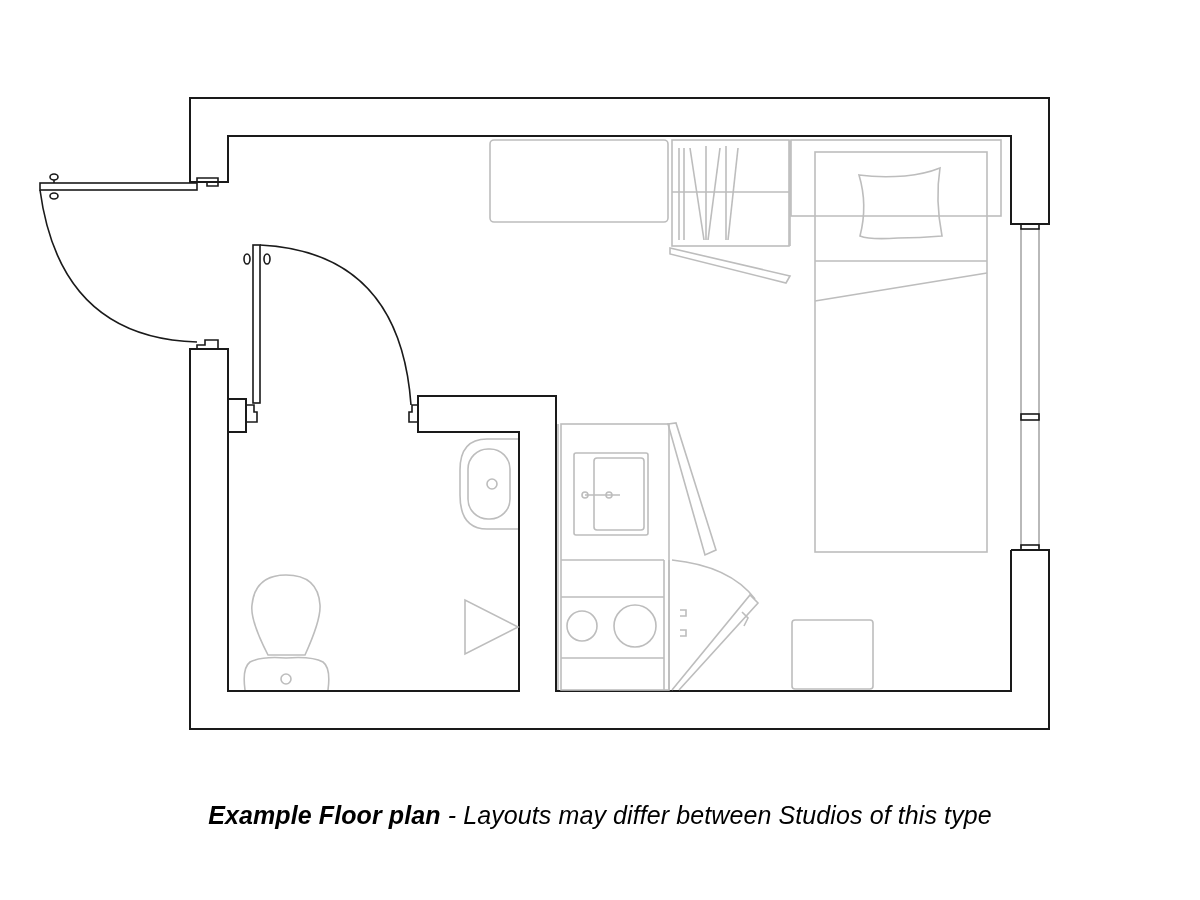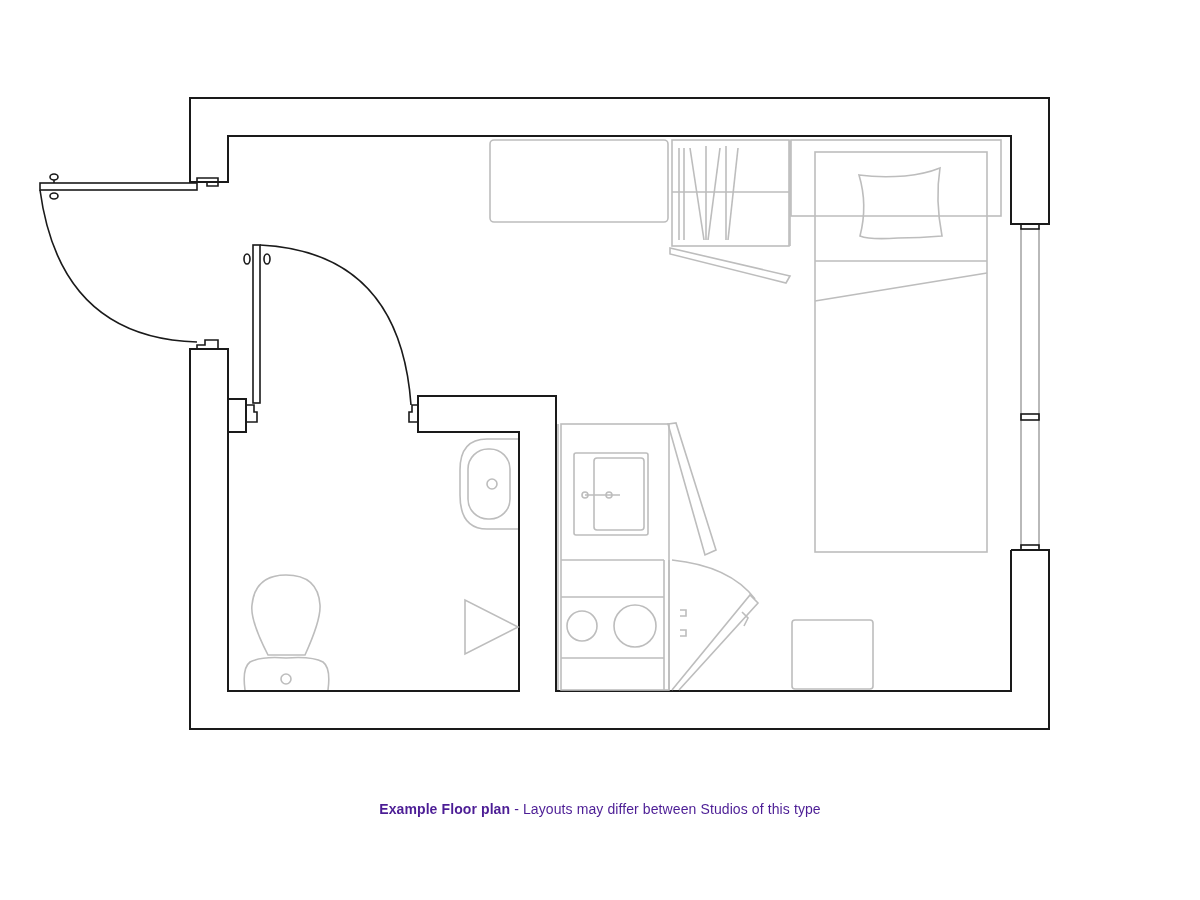--- a/index.html
+++ b/index.html
@@ -5,21 +5,21 @@
     html, body { margin: 0; padding: 0; background: #ffffff; }
     body { width: 1200px; height: 900px; position: relative; overflow: hidden; font-family: "Liberation Sans", sans-serif; }
     #plan { position: absolute; left: 0; top: 0; width: 1200px; height: 900px; }
     .wall { fill: none; stroke: #1a1a1a; stroke-width: 2; stroke-linejoin: miter; }
     .door { fill: none; stroke: #1a1a1a; stroke-width: 1.6; }
     .furn { fill: none; stroke: #bdbdbd; stroke-width: 1.6; }
     .furn-f { fill: #ffffff; stroke: #bdbdbd; stroke-width: 1.6; }
     .win { fill: none; stroke: #a8a8a8; stroke-width: 1.6; }
     .caption {
       position: absolute; left: 0; top: 801px; width: 1200px; text-align: center;
-      font-size: 14px; color: #4c1d95; letter-spacing: 0.1px;
+      font-size: 25px; color: #000000; letter-spacing: 0.1px; font-style: italic;
     }
     .caption .bold { font-weight: bold; }
   </style>
 </head>
 <body>
 
 <svg id="plan" viewBox="0 0 1200 900" xmlns="http://www.w3.org/2000/svg">
 
   <g>
 

